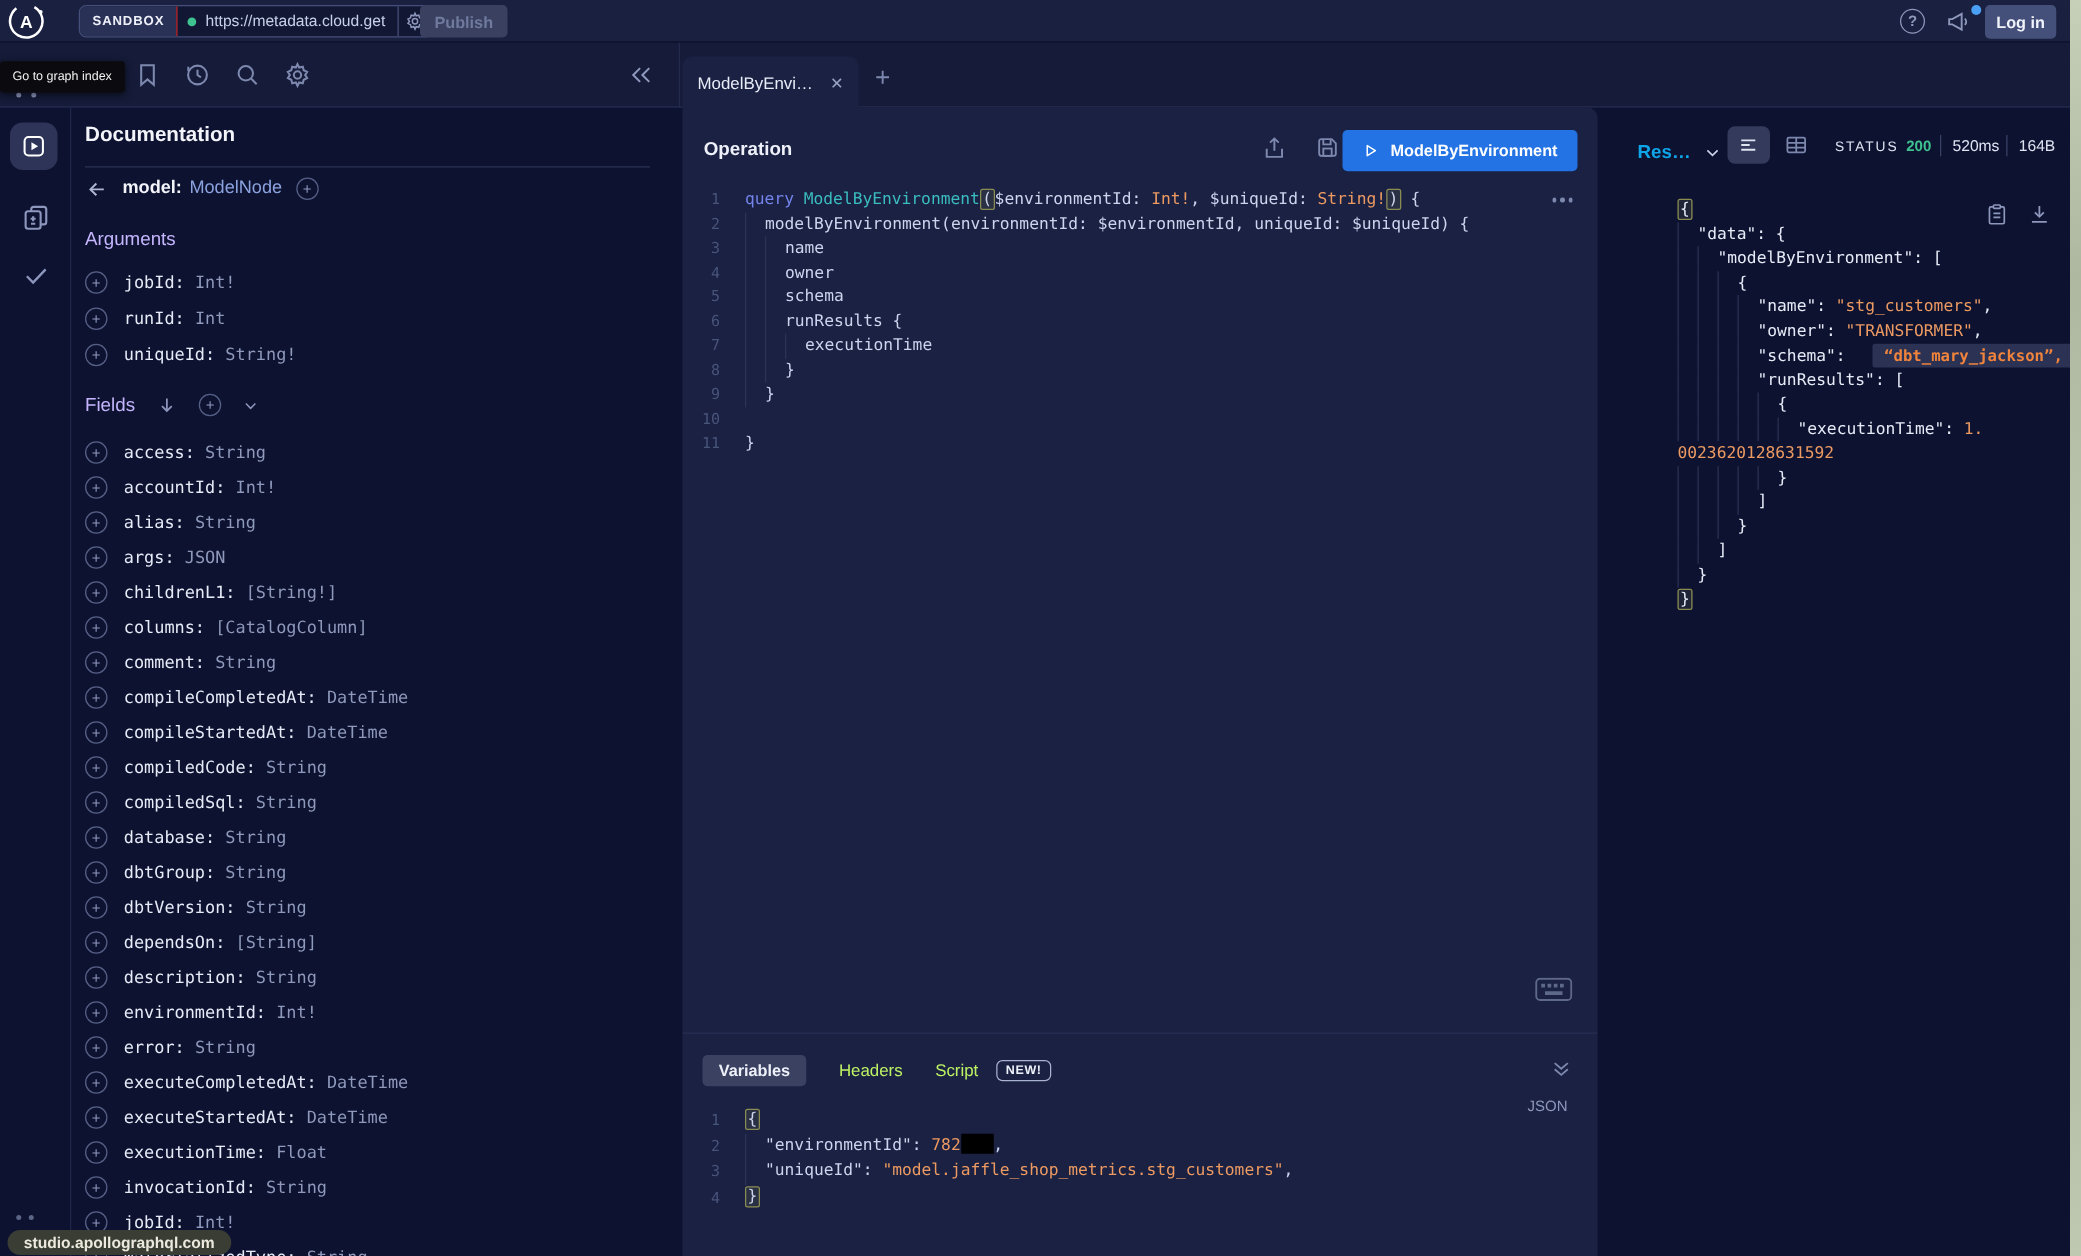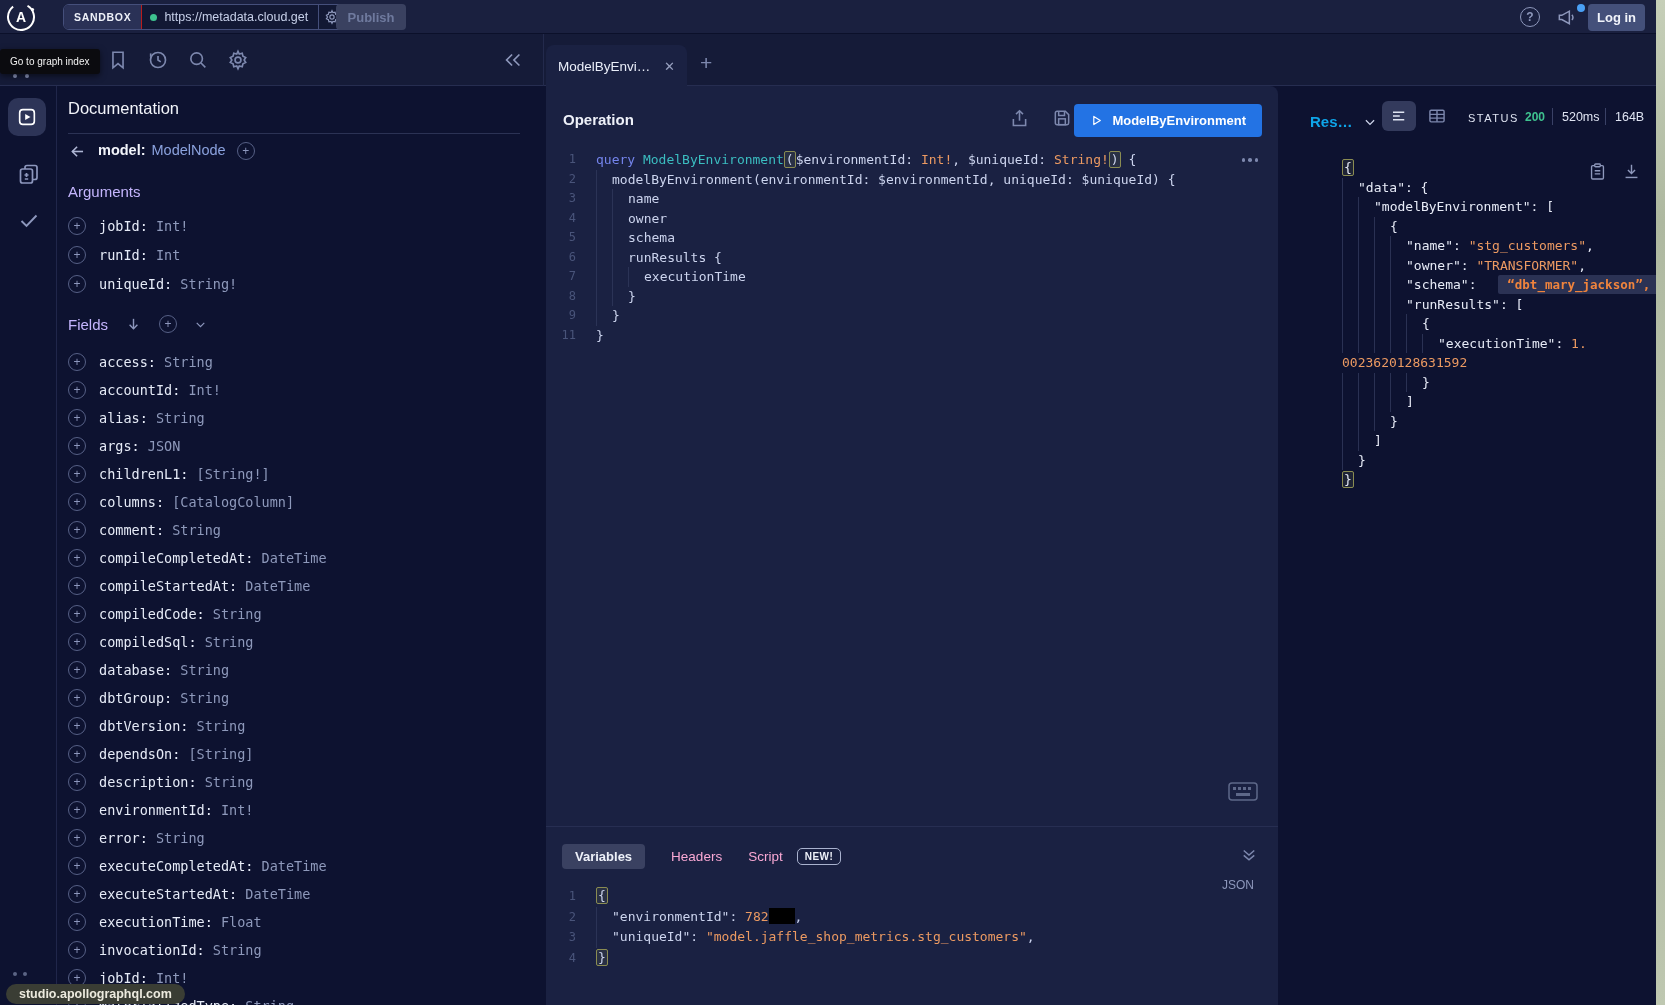--- a/index.html
+++ b/index.html
@@ -52,21 +52,21 @@
             color:#fff;display:flex;align-items:center;justify-content:center}
   .raili{position:absolute;left:17px;color:#8d97bd}
   .dots2{position:absolute;left:13px;top:886px;display:flex;gap:6px}
   .dots2 i{width:4px;height:4px;border-radius:50%;background:#5b6585}
   .gridots{position:absolute;left:13px;top:62px;width:16px;height:16px;z-index:5;
            display:grid;grid-template-columns:4px 4px;grid-gap:8px}
   .gridots i{width:4px;height:4px;border-radius:50%;background:#8d97bd}
 
   
   .docs{position:absolute;left:60px;top:86px;width:486px;height:919px;overflow:hidden}
-  .docs .h1{position:absolute;left:8px;top:13px;font-size:16.5px;font-weight:normal;color:#f2f4fa}
+  .docs .h1{position:absolute;left:8px;top:13px;font-size:16.5px;font-weight:bold;color:#f2f4fa}
   .docs .hr{position:absolute;left:8px;top:47px;width:452px;height:1px;background:#2b3254}
   .modelrow{position:absolute;left:8px;top:56px;display:flex;gap:11px}
   .modelrow .back{color:#aeb6d4}
   .modelrow .mlabel{font-size:14.5px;font-weight:bold;color:#f2f4fa}
   .modelrow .mtype{font-size:14.5px;color:#8ba2de;margin-left:-5px}
   .h2{font-size:15px;font-weight:normal;color:#c4b5fd}
   .argstitle{position:absolute;left:8px;top:97px}
   .args{position:absolute;left:8px;top:125px;width:470px}
   .args .doc-row{height:29px}
   .fieldstitle{position:absolute;left:8px;top:229px;display:flex;align-items:center;gap:17px}
@@ -104,21 +104,21 @@
   .tk-str,.tk-num{color:var(--c-orange)}
   .tk-key{color:#e7ebf7}
   .tk-bx{color:#ccd4ee;border:1px solid #8a8c52;background:rgba(138,140,82,.14);border-radius:2px;padding:0 1px}
   .tk-blk{display:inline-block;width:26px;height:16px;background:#000;vertical-align:-3px}
   .tk-chip{display:inline-block;background:#2b3254;color:var(--c-chip);font-weight:bold;font-size:12.5px;
            padding:1px 9px;margin-left:14px;border-radius:2px;line-height:17px}
 
   .vdivider{position:absolute;left:0;top:740px;width:732px;height:1px;background:#272e52}
   .vtabs{position:absolute;left:16px;top:758px;display:flex;align-items:center;gap:26px}
   .vtab-active{background:#3a4161;border-radius:4px;padding:5px 13px;font-size:13px;font-weight:bold;color:#eef1f9}
-  .vtab{font-size:13.5px;color:#f9a8d4}
+  .vtab{font-size:13.5px;color:#bef264}
   .newbadge{border:1.5px solid #a9b2ce;border-radius:5px;padding:2px 7px;font-size:10px;font-weight:bold;
             letter-spacing:.5px;color:#eef1f9;margin-left:-12px}
   .dblchev{position:absolute;right:20px;top:760px;color:#7d88ae}
   .jsonlbl{position:absolute;right:24px;top:792px;font-size:12px;color:#8d97bb}
   .veditor{position:absolute;left:0;top:800px;width:732px}
   .veditor .cl{height:20.5px;line-height:20.5px}
   .veditor .g{height:20.5px}
 
   
   .resp{position:absolute;left:1288px;top:86px;width:368px;height:919px}
@@ -432,20 +432,24 @@
       </div>
       <div class="cl">
         <span class="ln">8</span>
         <span class="code"><span class="g"></span><span class="g"></span><span class="tk-pln">}</span></span>
       </div>
       <div class="cl">
         <span class="ln">9</span>
         <span class="code"><span class="g"></span><span class="tk-pln">}</span></span>
       </div>
       <div class="cl">
+        <span class="ln">10</span>
+        <span class="code"></span>
+      </div>
+      <div class="cl">
         <span class="ln">11</span>
         <span class="code"><span class="tk-pln">}</span></span>
       </div>
     </div>
   <svg class="kb" width="30" height="19" viewBox="0 0 30 19" fill="none" stroke="currentColor" stroke-width="1.5">
     <rect x="1" y="1" width="28" height="17" rx="3"></rect>
     <g fill="currentColor" stroke="none">
       <rect x="5" y="5" width="3" height="3"></rect>
         <rect x="10" y="5" width="3" height="3"></rect>
         <rect x="15" y="5" width="3" height="3"></rect>

